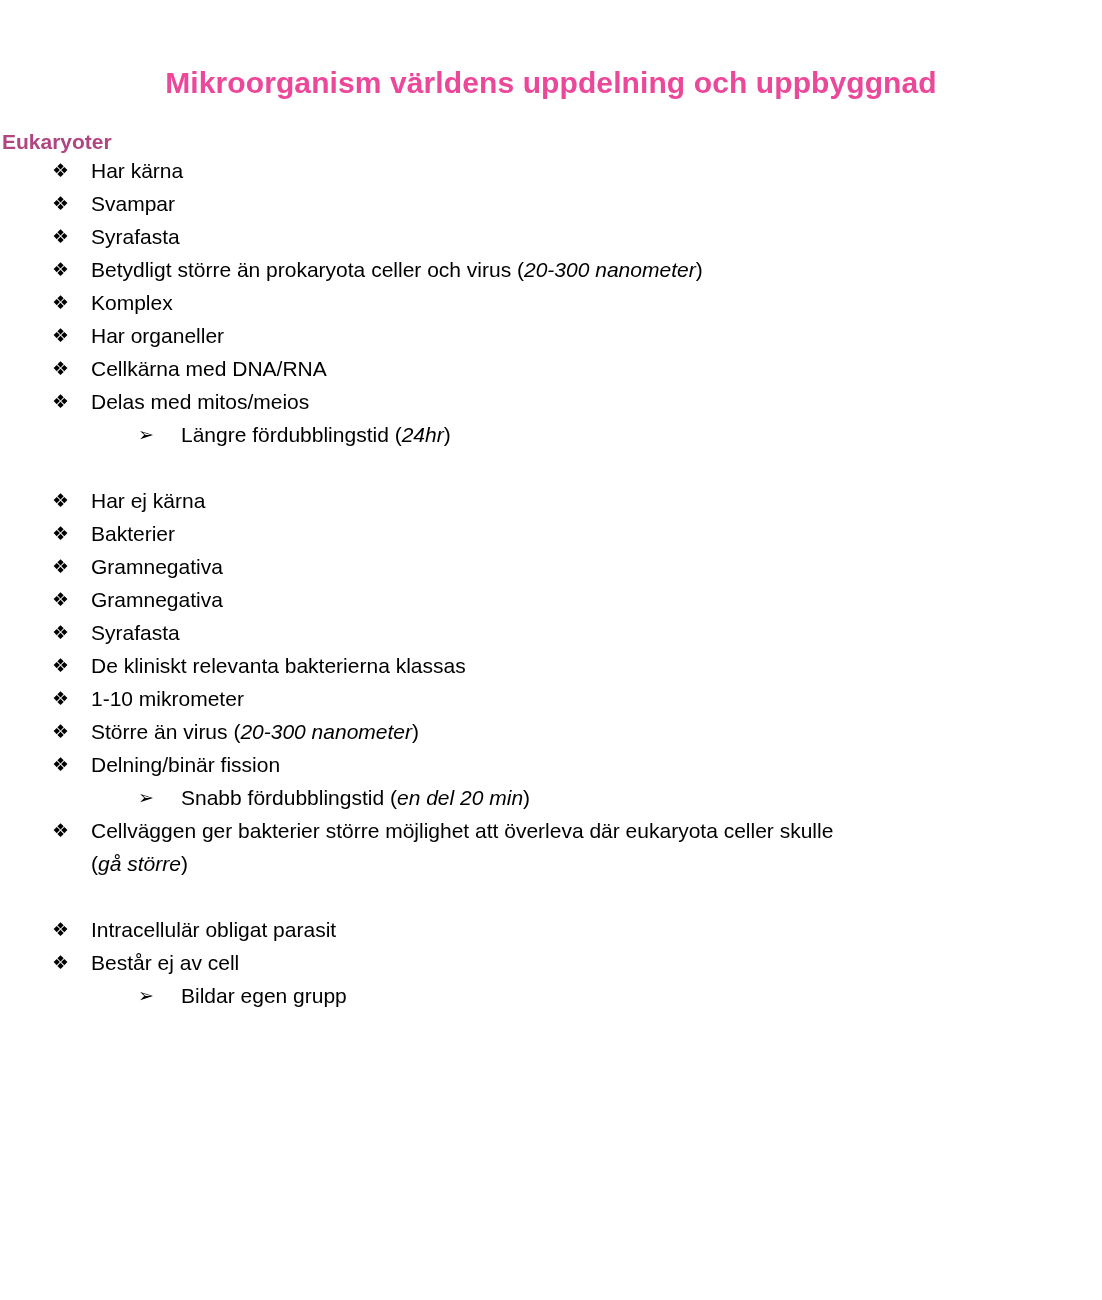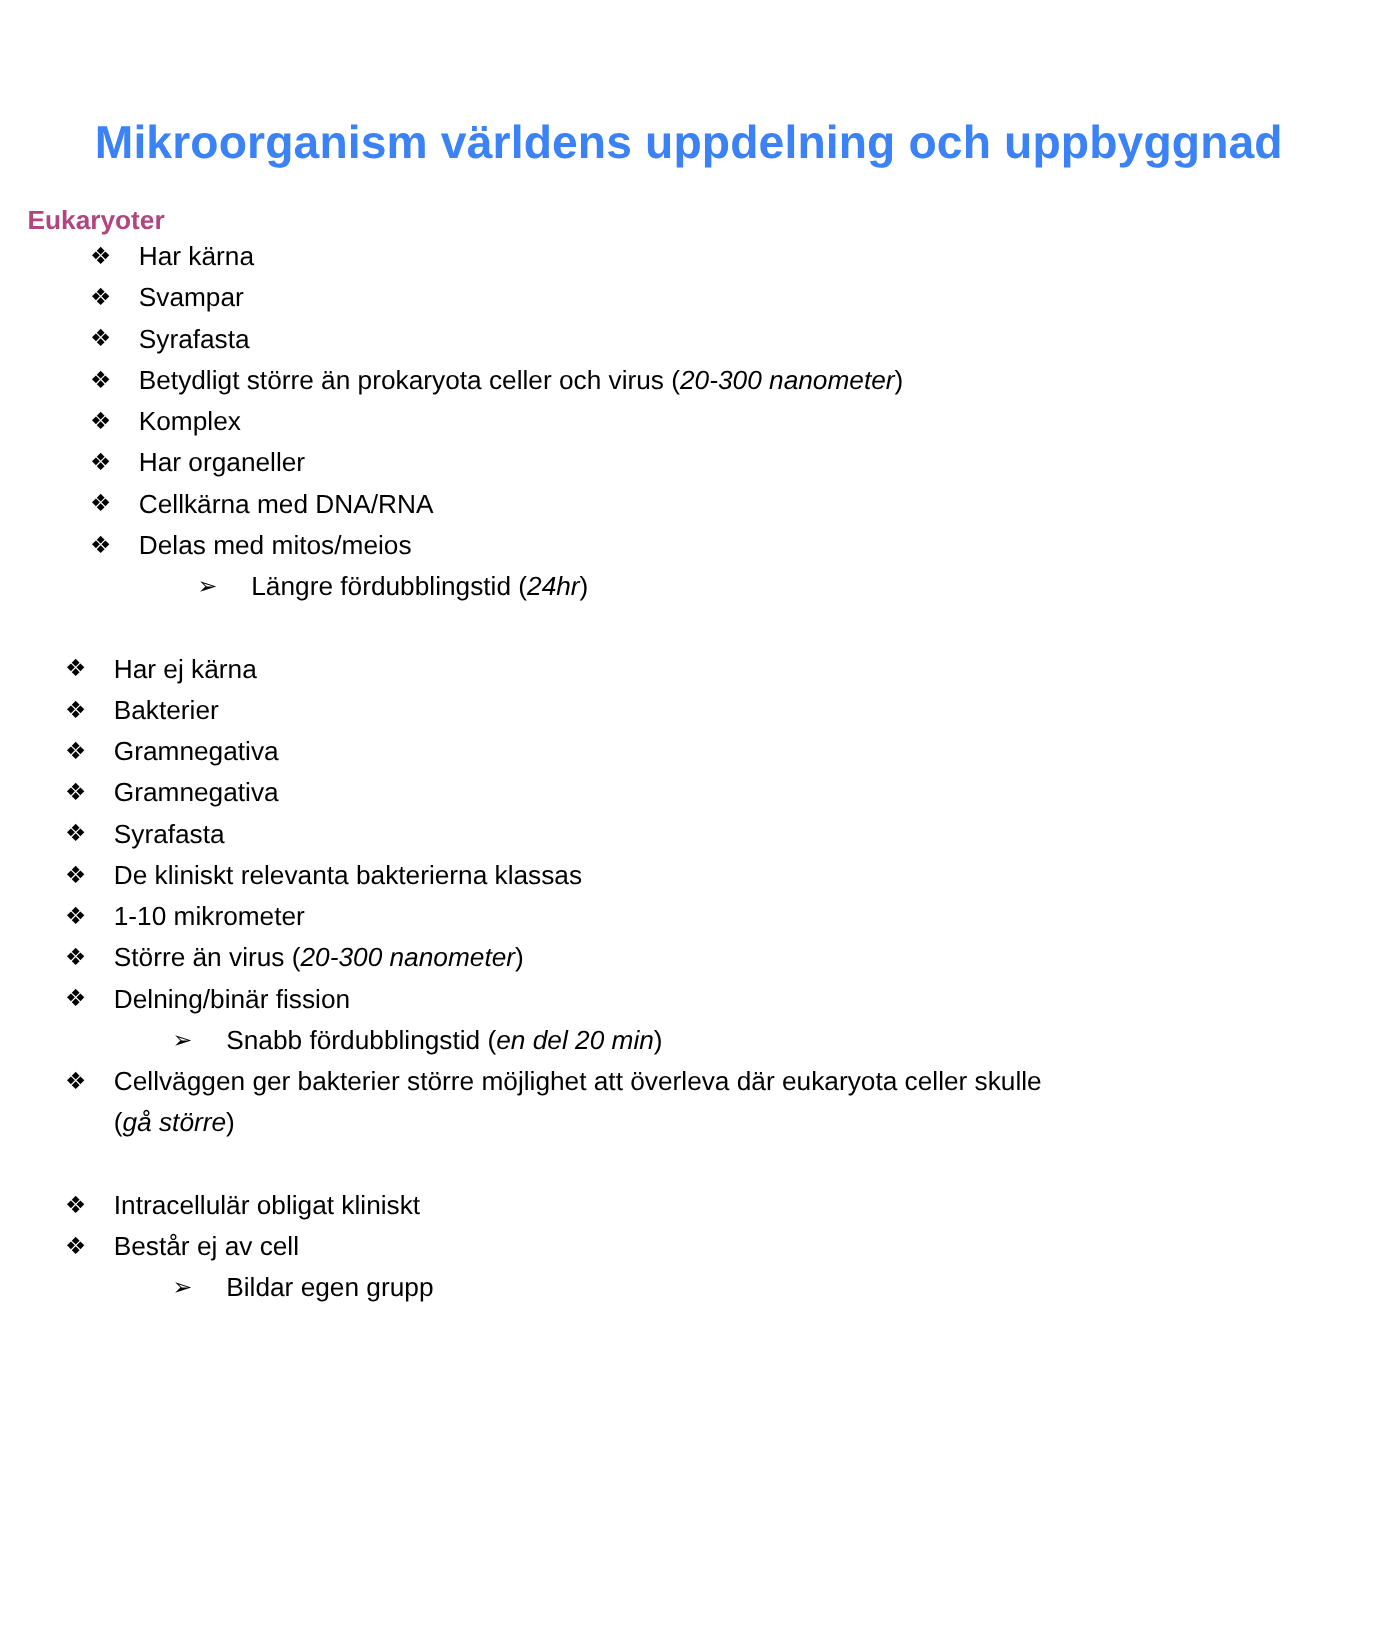--- a/index.html
+++ b/index.html
@@ -15,26 +15,26 @@
     overflow: hidden;
   }
   .page {
     position: relative;
     width: 1102px;
     height: 1300px;
     box-sizing: border-box;
     padding: 0;
   }
   .doc-title {
-    font-size: 37px;
+    font-size: 30px;
     font-weight: bold;
-    color: #3b82f6;
+    color: #ec4899;
     text-align: center;
     margin: 0;
-    padding-top: 93px;
+    padding-top: 66px;
     letter-spacing: 0.1px;
   }
   .section {
     margin-top: 0;
   }
   .section-heading {
     font-size: 21px;
     font-weight: bold;
     color: #b0457f;
     margin: 0;
@@ -68,21 +68,21 @@
     left: 138px;
     font-size: 19px;
   }
   .bullet .it {
     font-style: italic;
   }
   .gap-md { height: 33px; }
   .nowrap-line {
     white-space: nowrap;
   }
-  .heading-eukaryoter { padding-top: 30px; padding-left: 20px; }
+  .heading-eukaryoter { padding-top: 30px; }
 </style>
 </head>
 <body>
 
 <div class="page">
 
   <h1 class="doc-title">Mikroorganism världens uppdelning och uppbyggnad</h1>
 
   <div class="section heading-eukaryoter">
     <div class="section-heading">Eukaryoter</div>
@@ -179,21 +179,21 @@
       </li>
     </ul>
   </div>
 
   <div class="gap-md"></div>
 
   <div class="section">
     <ul class="bullets">
       <li class="bullet">
         <span class="marker">❖</span>
-        <span>Intracellulär obligat kliniskt</span>
+        <span>Intracellulär obligat parasit</span>
       </li>
       <li class="bullet">
         <span class="marker">❖</span>
         <span>Består ej av cell</span>
       </li>
       <li class="bullet sub">
         <span class="marker">➢</span>
         <span>Bildar egen grupp</span>
       </li>
     </ul>

